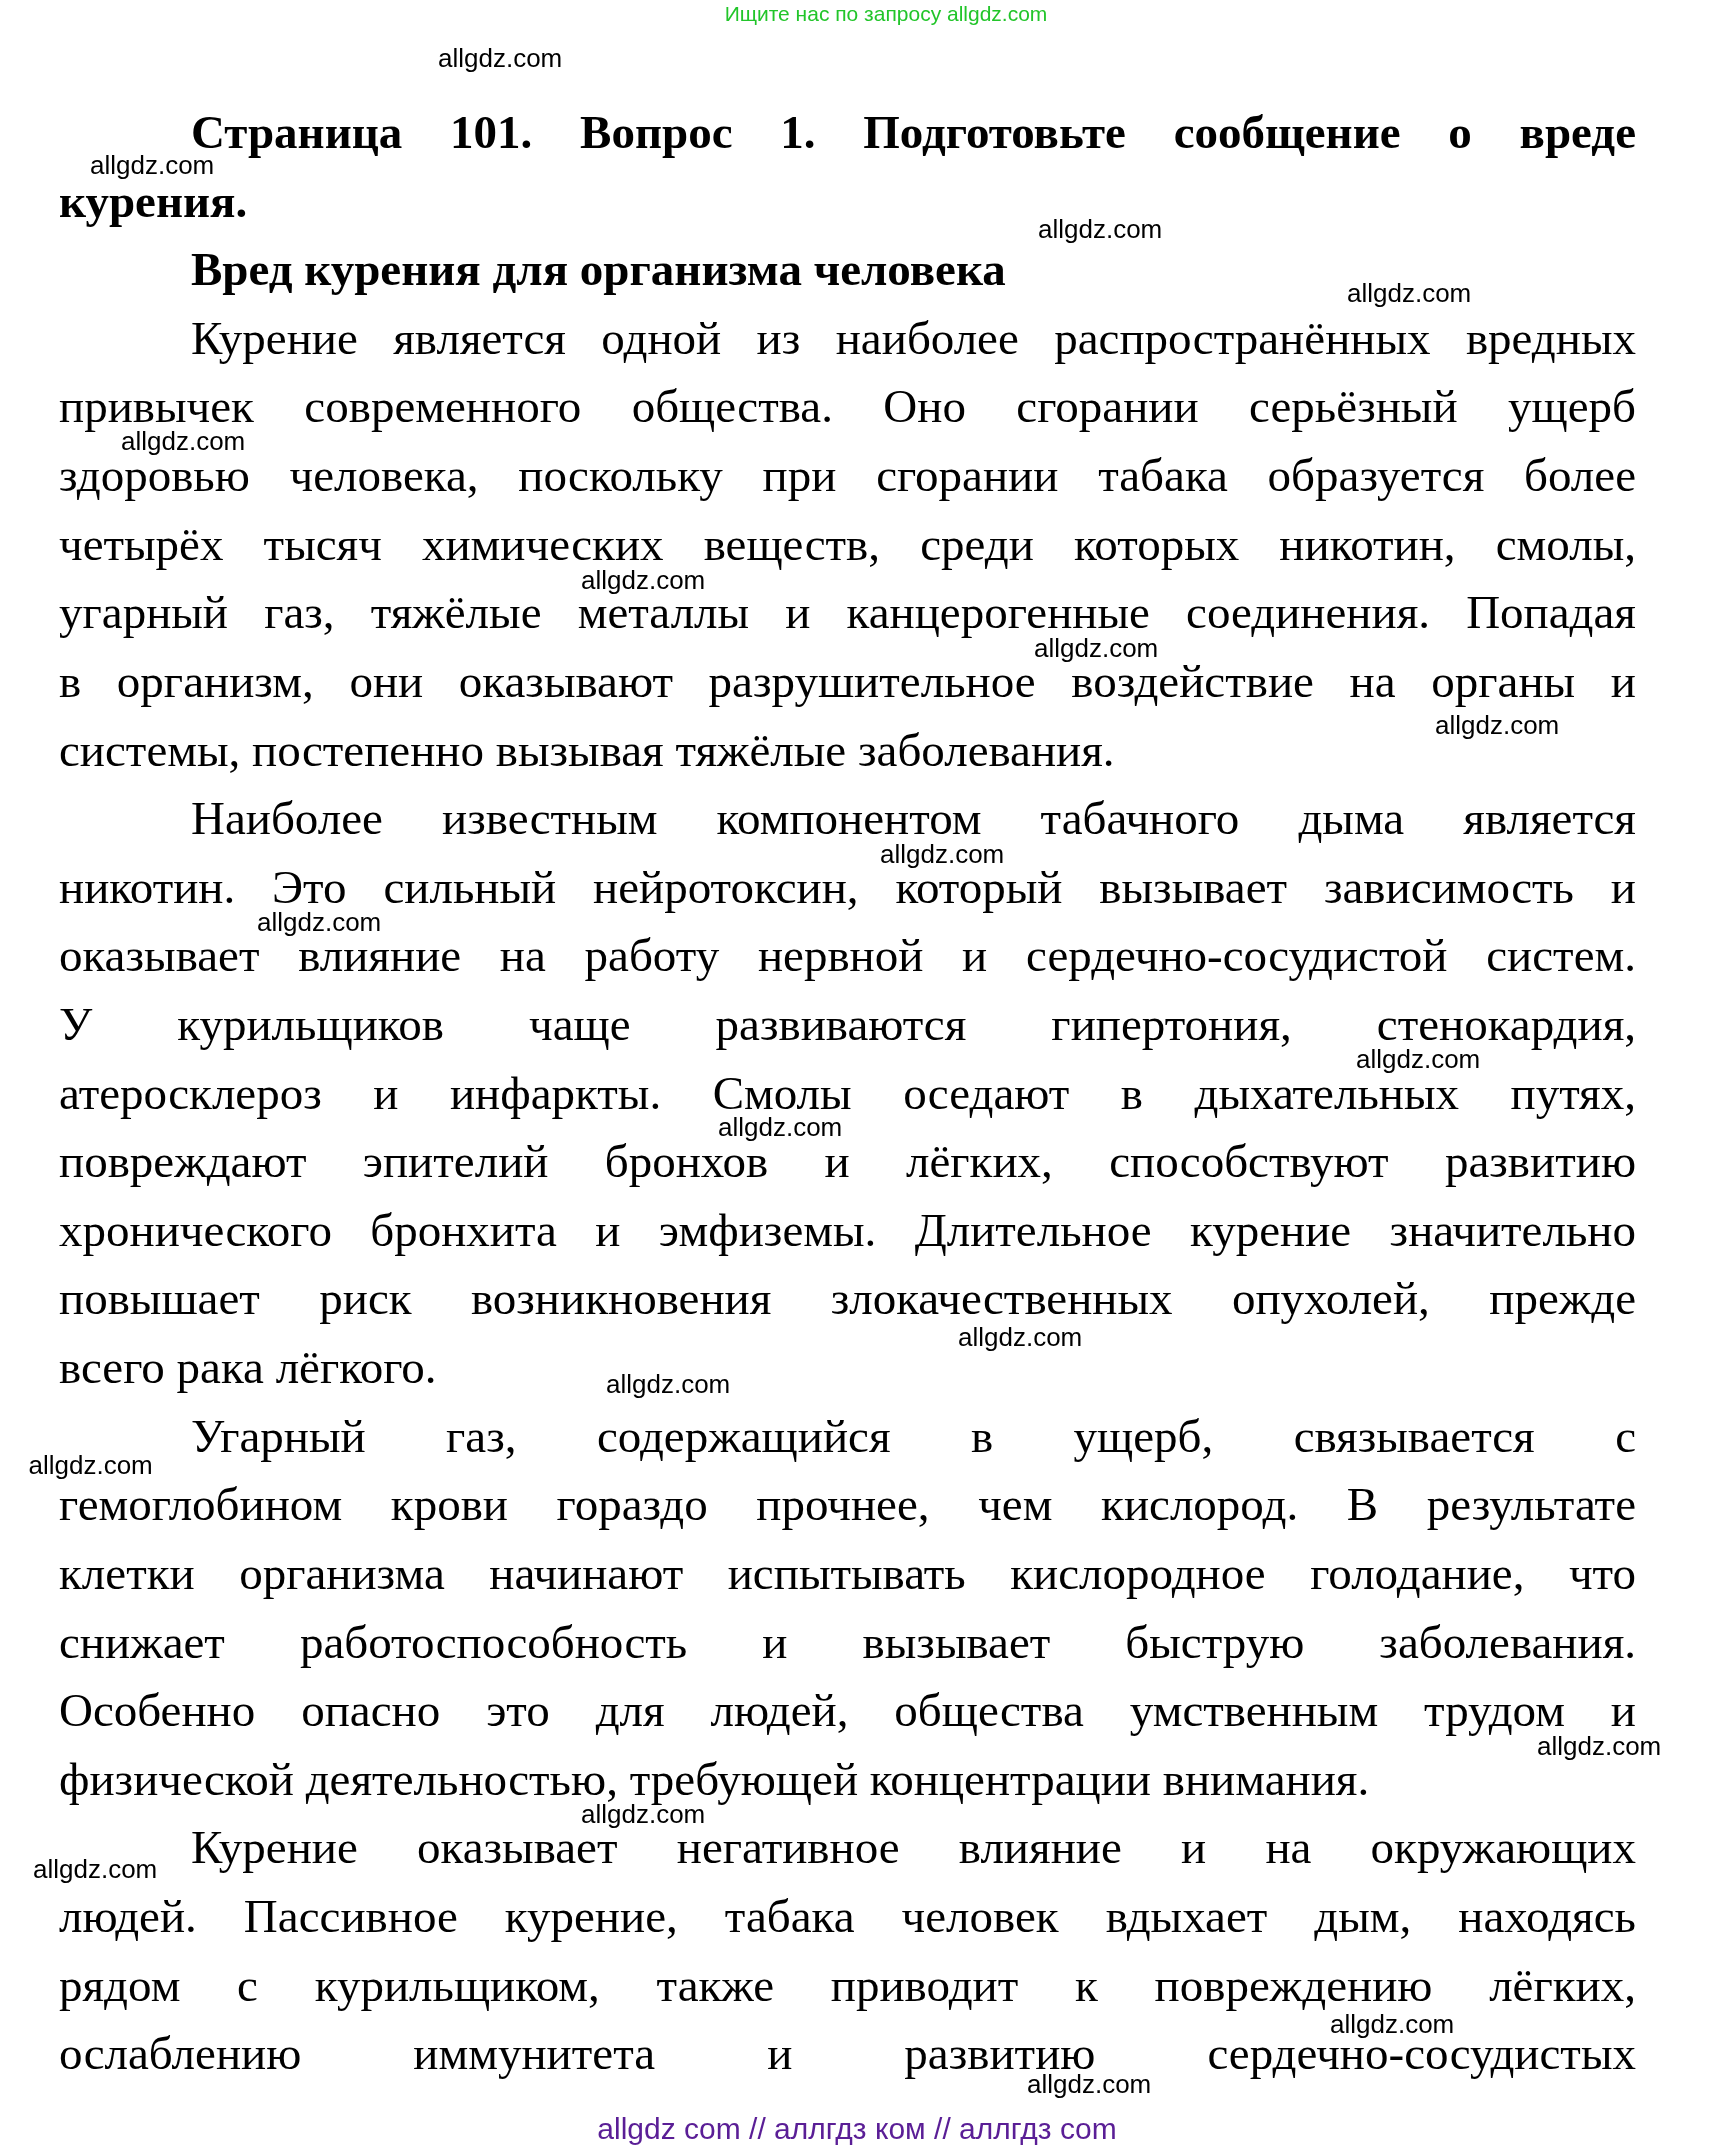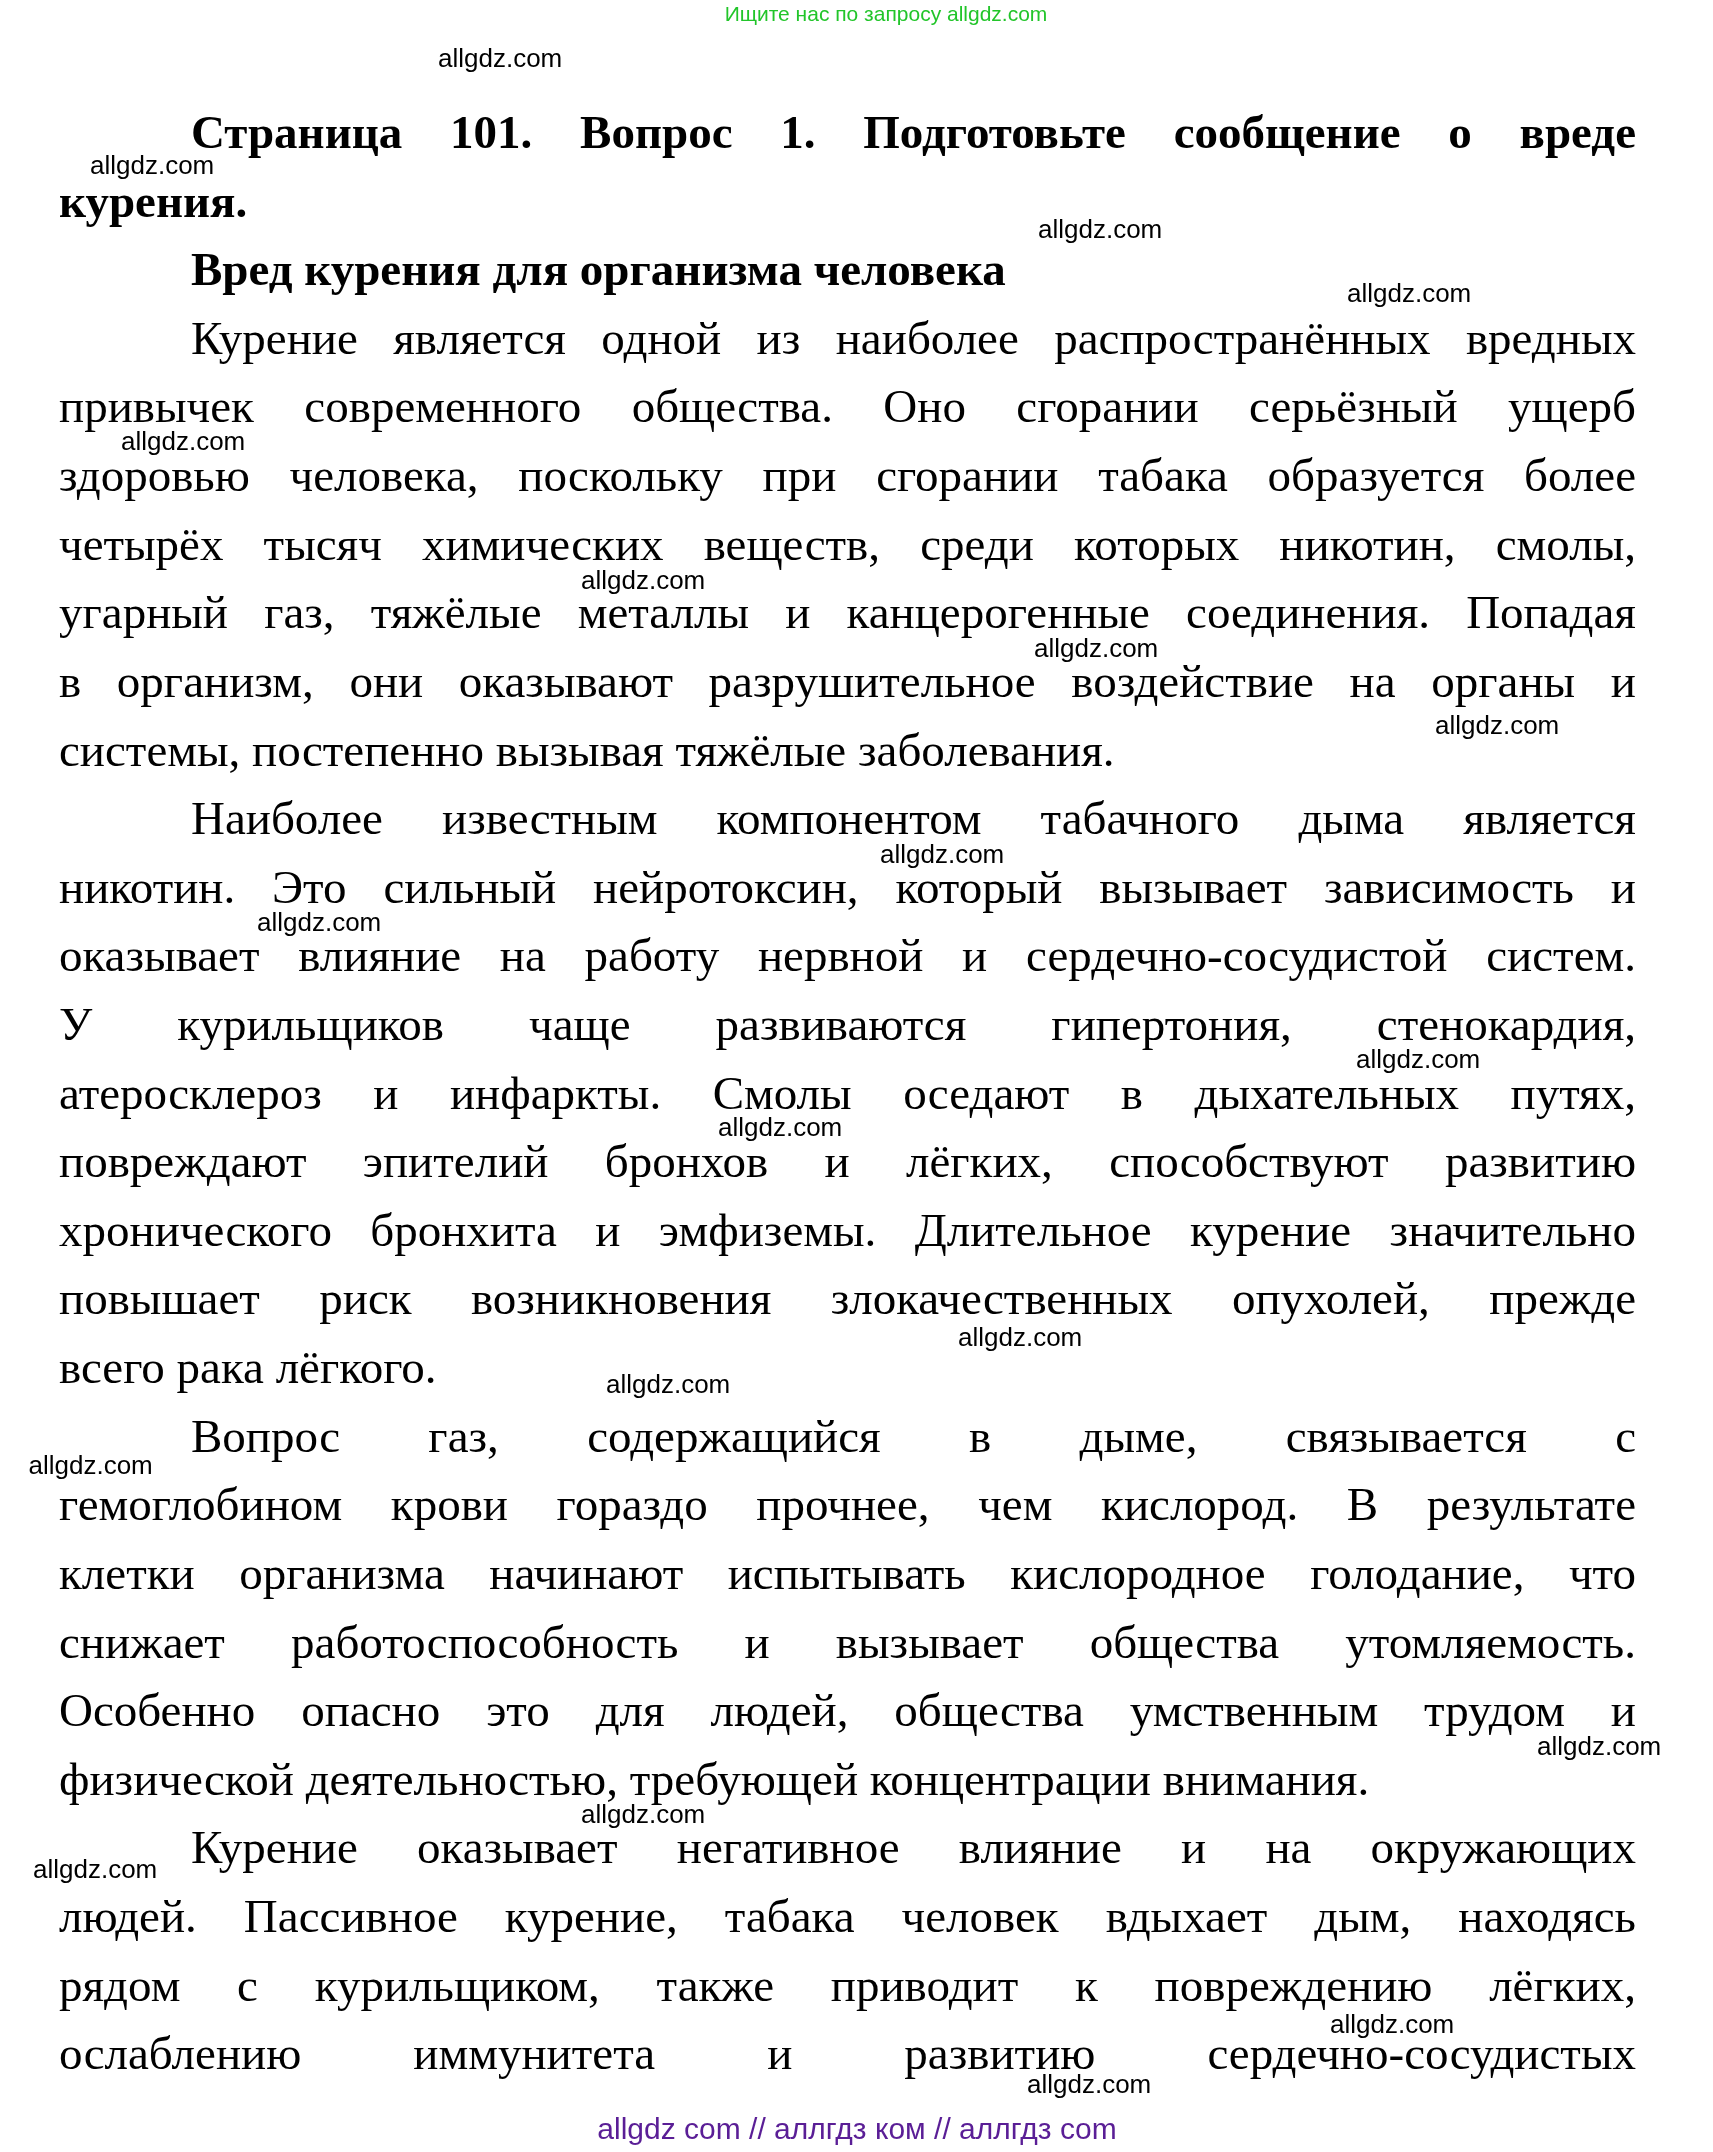--- a/index.html
+++ b/index.html
@@ -34,24 +34,24 @@
 <div class="line last" style="top:716px;">системы, постепенно вызывая тяжёлые заболевания.</div>
 <div class="line indent" style="top:784px;">Наиболее известным компонентом табачного дыма является</div>
 <div class="line" style="top:853px;">никотин. Это сильный нейротоксин, который вызывает зависимость и</div>
 <div class="line" style="top:921px;">оказывает влияние на работу нервной и сердечно-сосудистой систем.</div>
 <div class="line" style="top:990px;">У курильщиков чаще развиваются гипертония, стенокардия,</div>
 <div class="line" style="top:1059px;">атеросклероз и инфаркты. Смолы оседают в дыхательных путях,</div>
 <div class="line" style="top:1127px;">повреждают эпителий бронхов и лёгких, способствуют развитию</div>
 <div class="line" style="top:1196px;">хронического бронхита и эмфиземы. Длительное курение значительно</div>
 <div class="line" style="top:1264px;">повышает риск возникновения злокачественных опухолей, прежде</div>
 <div class="line last" style="top:1333px;">всего рака лёгкого.</div>
-<div class="line indent" style="top:1402px;">Вопрос газ, содержащийся в дыме, связывается с</div>
+<div class="line indent" style="top:1402px;">Угарный газ, содержащийся в ущерб, связывается с</div>
 <div class="line" style="top:1470px;">гемоглобином крови гораздо прочнее, чем кислород. В результате</div>
 <div class="line" style="top:1539px;">клетки организма начинают испытывать кислородное голодание, что</div>
-<div class="line" style="top:1608px;">снижает работоспособность и вызывает общества утомляемость.</div>
+<div class="line" style="top:1608px;">снижает работоспособность и вызывает быструю заболевания.</div>
 <div class="line" style="top:1676px;">Особенно опасно это для людей, общества умственным трудом и</div>
 <div class="line last" style="top:1745px;">физической деятельностью, требующей концентрации внимания.</div>
 <div class="line indent" style="top:1813px;">Курение оказывает негативное влияние и на окружающих</div>
 <div class="line" style="top:1882px;">людей. Пассивное курение, табака человек вдыхает дым, находясь</div>
 <div class="line" style="top:1951px;">рядом с курильщиком, также приводит к повреждению лёгких,</div>
 <div class="line" style="top:2019px;">ослаблению иммунитета и развитию сердечно-сосудистых</div>
 
 <div class="wm" style="left:438px;top:43px;">allgdz.com</div>
 <div class="wm" style="left:90px;top:150px;">allgdz.com</div>
 <div class="wm" style="left:1038px;top:214px;">allgdz.com</div>

